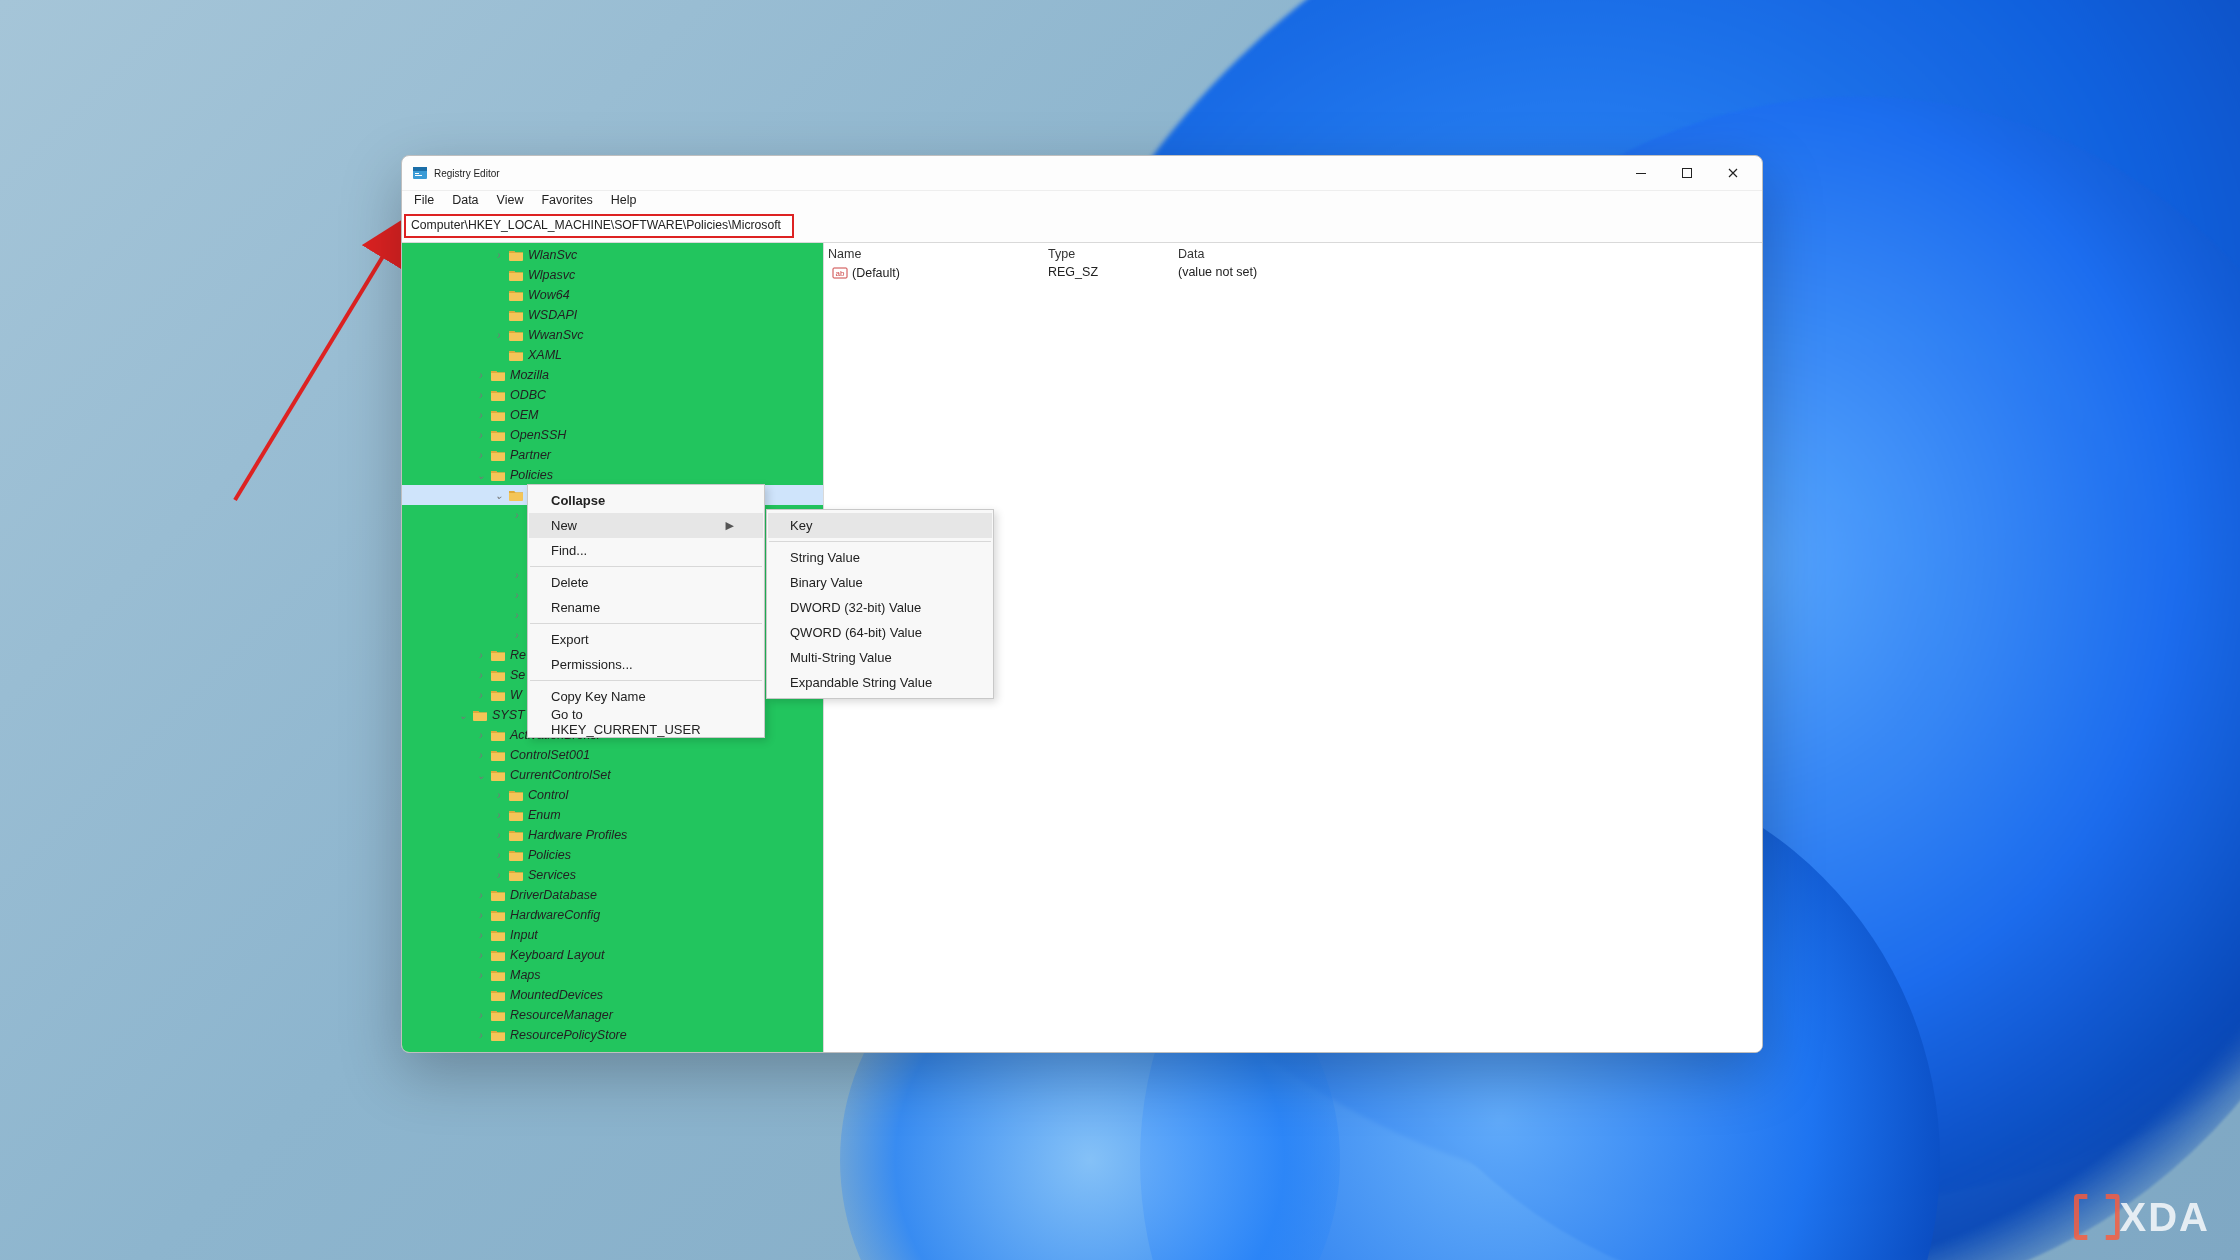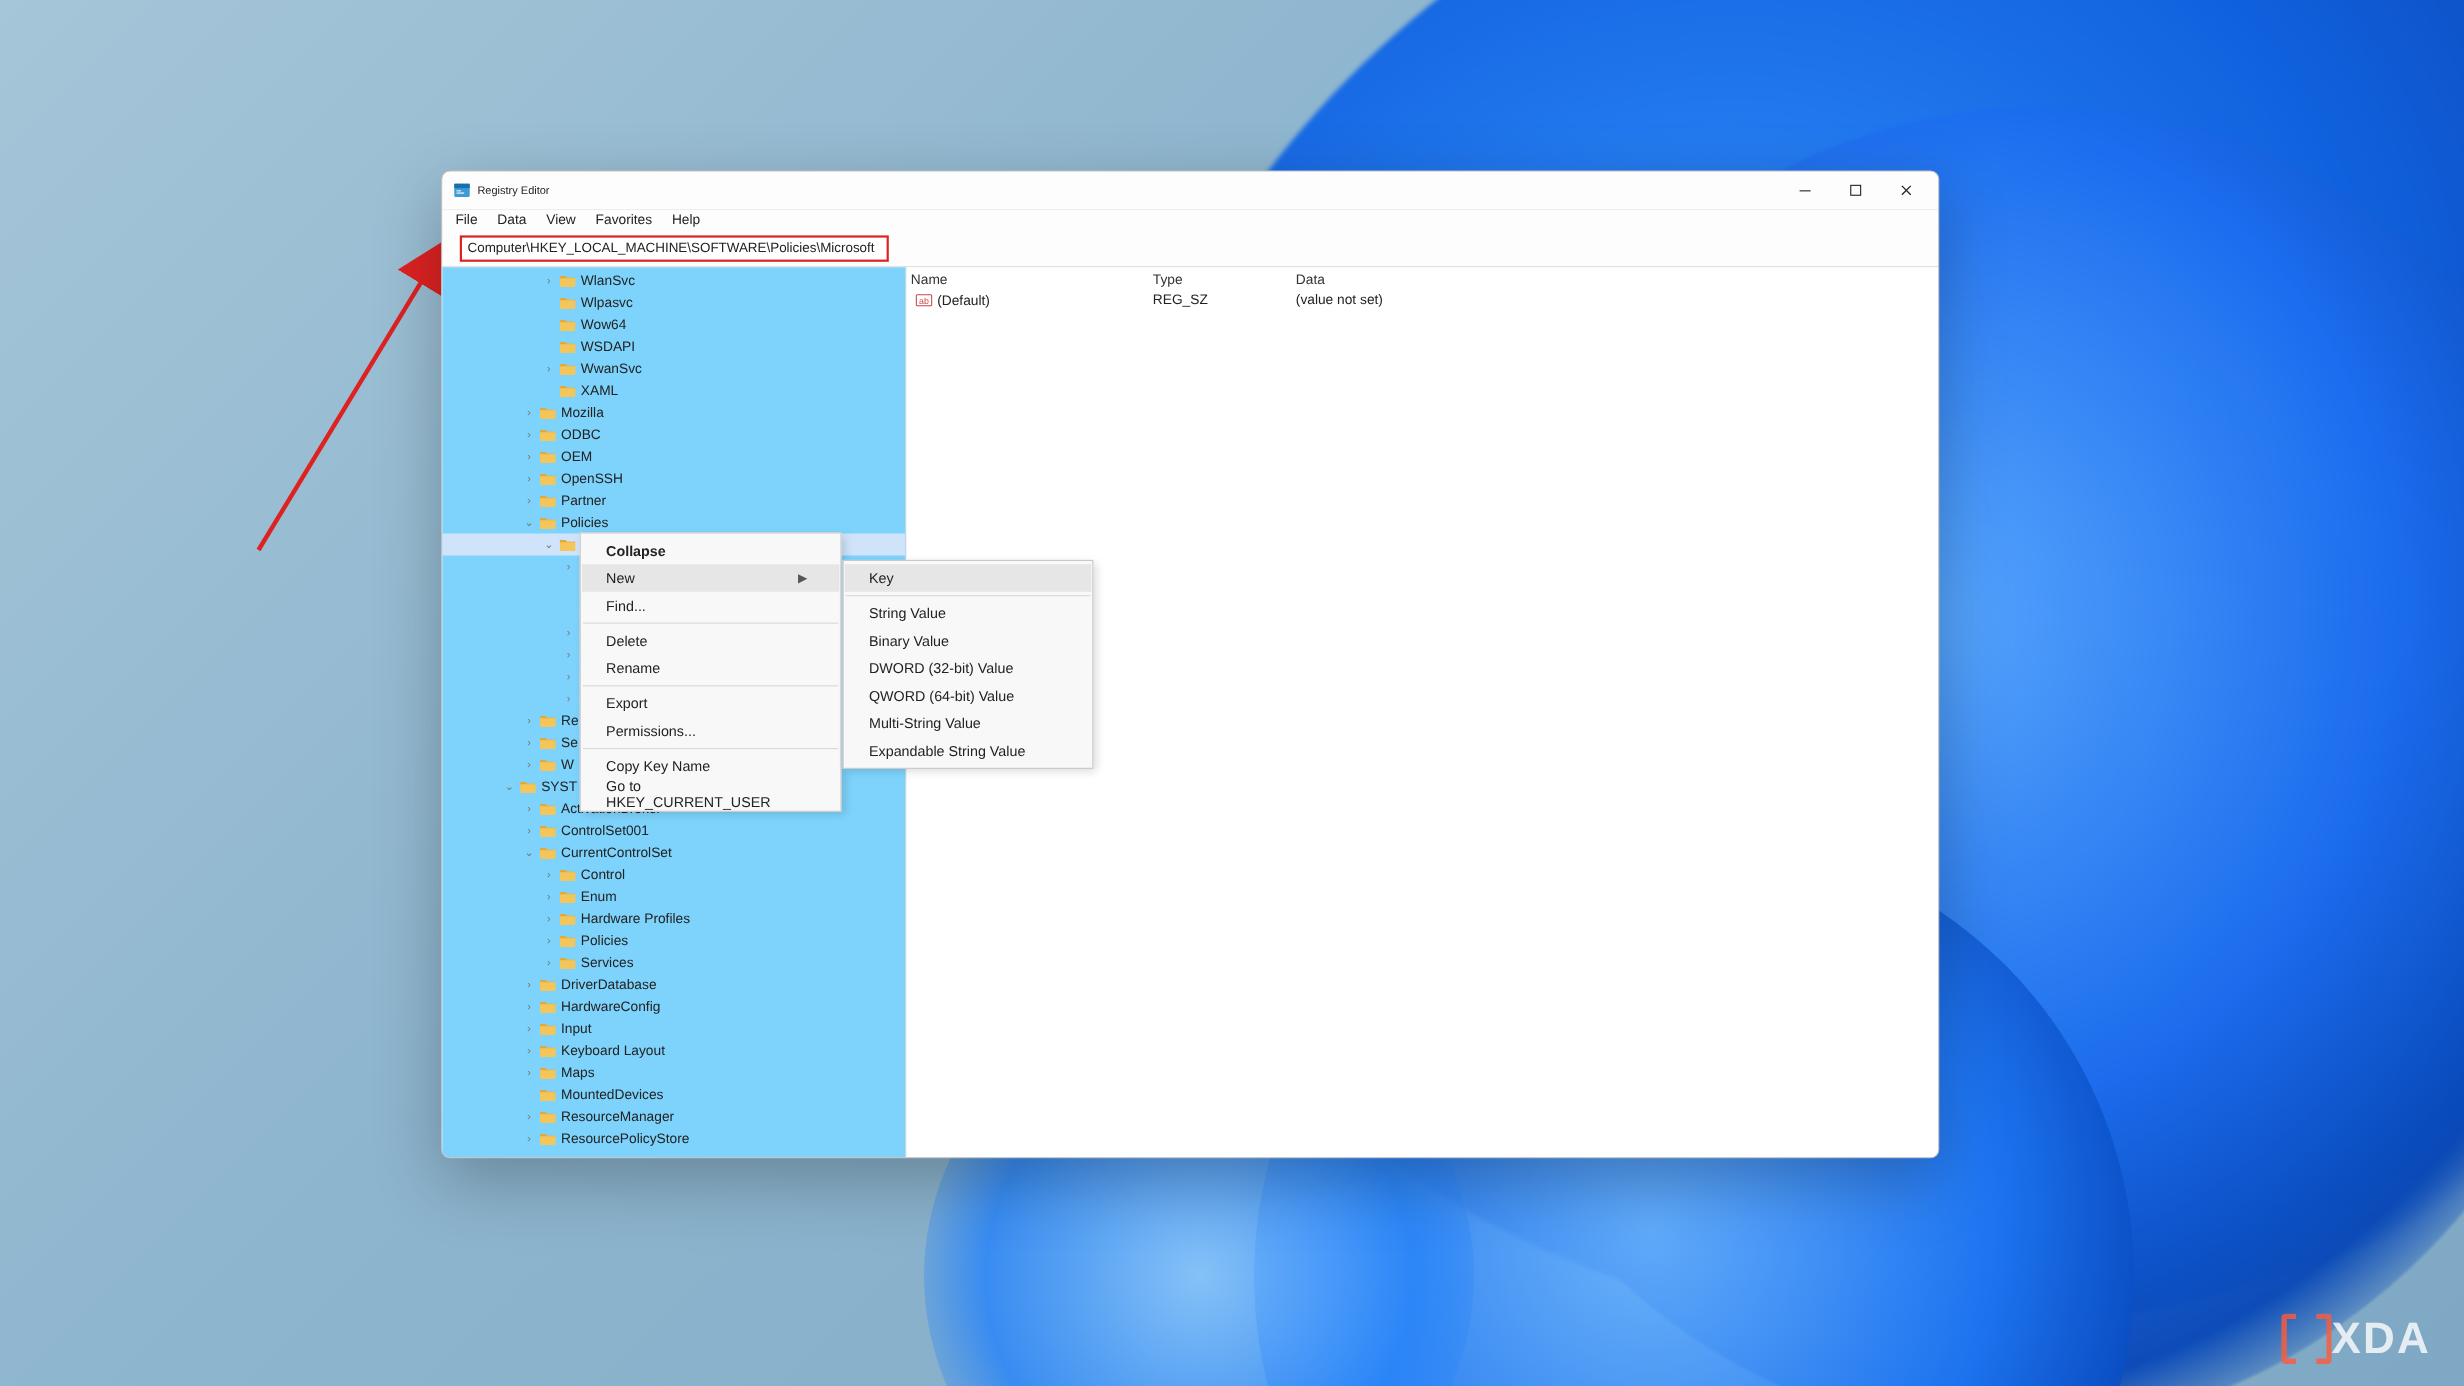--- a/index.html
+++ b/index.html
@@ -38,25 +38,25 @@
     display: flex; flex-direction: column; overflow: hidden;
   }
   .titlebar { height: 34px; display: flex; align-items: center; padding: 0 6px; }
   .appicon { width: 16px; height: 16px; margin: 0 6px 0 4px; display:inline-flex;}
   .title { font-size: 10px; color: #222; }
   .winbtns { margin-left: auto; display: flex; }
   .winbtn { width: 46px; height: 30px; display:flex; align-items:center; justify-content:center; color:#222;}
   .winbtn svg { width: 12px; height: 12px; }
   .menubar { height: 22px; display:flex; gap:2px; padding: 0 4px; font-size: 12.5px; color:#222; border-top:1px solid #eee;}
   .menubar span { padding: 2px 8px; }
-  .addr { height: 24px; margin: 2px 4px 4px 16px; border: 2.5px solid #d22; background:#fff;
+  .addr { height: 24px; margin: 2px 4px 4px 2px; border: 2.5px solid #d22; background:#fff;
     font-size: 12.2px; padding: 2px 5px; color:#222; display:inline-block; width: 390px;}
   .addr-row { display:flex; align-items:center; }
   .content { flex: 1; display:flex; border-top: 1px solid #d9d9d9; min-height: 0;}
-  .tree { width: 422px; border-right: 1px solid #d9d9d9; overflow: hidden; position:relative; font-size: 12.5px; color:#222; background:#7dd3fc;}
+  .tree { width: 422px; border-right: 1px solid #d9d9d9; overflow: hidden; position:relative; font-size: 12.5px; color:#222; background:#22c55e;font-style:italic;}
   .tree-inner { position:absolute; inset:0; overflow-y:auto; overflow-x:hidden; padding: 2px 0 2px 0;}
   .tree-inner::-webkit-scrollbar { width: 14px; }
   .tree-inner::-webkit-scrollbar-thumb { background:#c7c7c7; border-radius: 7px; border:3px solid #fff;}
   .row { display:flex; align-items:center; height: 20px; white-space:nowrap; }
   .row.sel { background:#cfe4fb; }
   .chev { width:14px; text-align:center; color:#777; font-size:10px; display:inline-block;}
   .chev.open::before { content:"⌄"; }
   .chev.closed::before { content:"›"; }
   .chev.none::before { content:""; }
   .fld { width:16px; height:14px; margin: 0 4px 0 2px; display:inline-flex; align-items:center; justify-content:center;}

